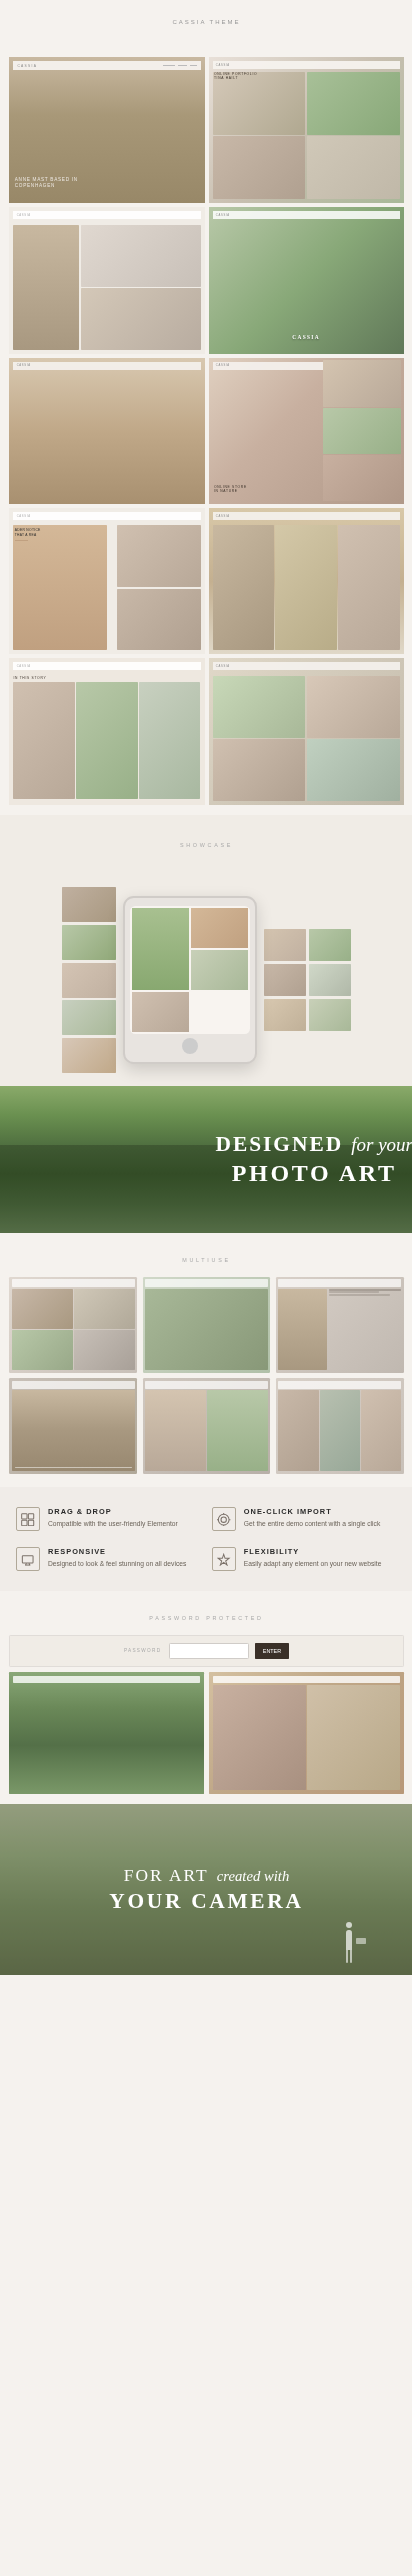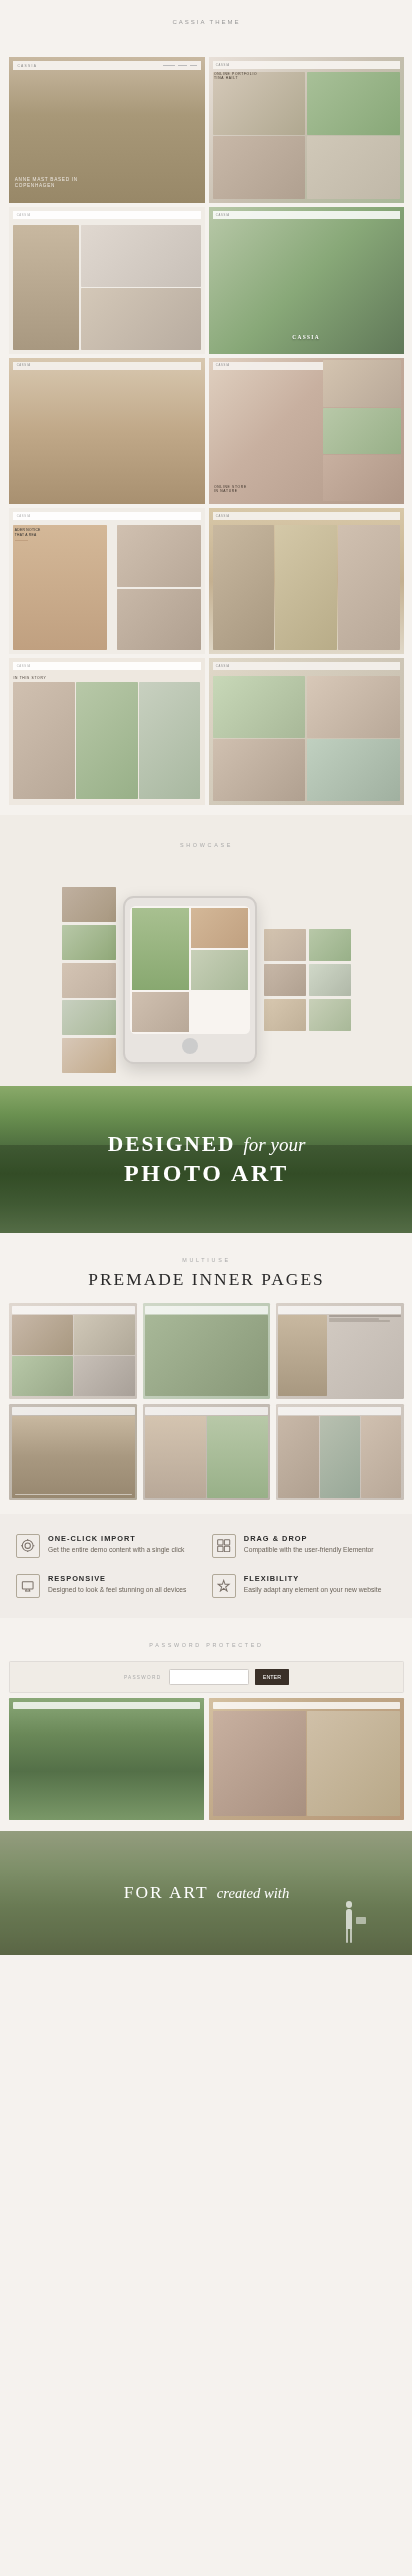--- a/index.html
+++ b/index.html
@@ -175,21 +175,21 @@
     .portfolio-right-thumb:nth-child(6) { background: linear-gradient(135deg, #c8d0b8, #a8b898); }
 
     
     .photo-art-banner {
       width: 100%;
       height: 147px;
       background: linear-gradient(180deg, #90a870 0%, #6a8858 30%, #547048 60%, #809870 100%);
       position: relative;
       display: flex;
       align-items: center;
-      justify-content: center;
+      justify-content: flex-end;
       overflow: hidden;
     }
     .photo-art-banner::before {
       content: '';
       position: absolute;
       inset: 0;
       background: linear-gradient(180deg, #8aaa6a 0%, #6a9050 20%, #507040 40%, #406030 60%, #507040 80%, #6a8858 100%);
     }
     .photo-art-banner::after {
       content: '';
@@ -347,21 +347,21 @@
       font-size: 5.4px;
       font-family: sans-serif;
       display: flex;
       align-items: center;
       border-radius: 0.7px;
     }
 
     
     .bottom-banner {
       width: 100%;
-      height: 124px;
+      height: 171px;
       position: relative;
       overflow: hidden;
       display: flex;
       align-items: center;
       justify-content: center;
     }
     .bottom-banner-bg {
       position: absolute;
       inset: 0;
       background: linear-gradient(180deg, #b8cca8 0%, #98b888 30%, #789868 60%, #607850 100%);
@@ -687,21 +687,20 @@
 <div class="photo-art-banner">
   <div class="banner-text">
     <span class="designed">DESIGNED</span>
     <span class="for-your">for your</span>
     <span class="photo-art">PHOTO ART</span>
   </div>
 </div>
 
 <section class="inner-pages-section">
   <p class="section-label">MULTIUSE</p>
-  <h2 class="section-title">PREMADE INNER PAGES</h2>
 
   <div class="inner-pages-grid">
 
     <div class="inner-page-thumb ip-1">
       <div style="position:absolute;inset:0;display:flex;flex-direction:column;padding:2.7px;gap:1.3px;">
         <div style="height:8px;background:rgba(255,255,255,0.7);border-radius:0.7px;"></div>
         <div style="flex:1;display:grid;grid-template-columns:1fr 1fr;gap:1.3px;">
           <div style="background:linear-gradient(135deg,#c8b8a8,#a89880);border-radius:0.7px;"></div>
           <div style="background:linear-gradient(135deg,#d0c8b8,#b0a898);border-radius:0.7px;"></div>
           <div style="background:linear-gradient(135deg,#b8c8a8,#98a888);border-radius:0.7px;"></div>
@@ -757,46 +756,46 @@
       </div>
     </div>
   </div>
 </section>
 
 <div class="features-section">
 
   <div class="feature-item">
     <div class="feature-icon">
       <svg width="13.4" height="13.4" viewBox="0 0 20 20" fill="none">
+        <rect x="1" y="1" width="8" height="8" stroke="#7a7068" stroke-width="1.5" rx="1"></rect>
+        <rect x="11" y="1" width="8" height="8" stroke="#7a7068" stroke-width="1.5" rx="1"></rect>
+        <rect x="1" y="11" width="8" height="8" stroke="#7a7068" stroke-width="1.5" rx="1"></rect>
+        <rect x="11" y="11" width="8" height="8" stroke="#7a7068" stroke-width="1.5" rx="1"></rect>
+      </svg>
+    </div>
+    <div class="feature-text">
+      <div class="feature-title">DRAG &amp; DROP</div>
+      <div class="feature-desc">Compatible with the user-friendly Elementor</div>
+    </div>
+  </div>
+
+  <div class="feature-item">
+    <div class="feature-icon">
+      <svg width="13.4" height="13.4" viewBox="0 0 20 20" fill="none">
         <circle cx="10" cy="10" r="8" stroke="#7a7068" stroke-width="1.5"></circle>
         <circle cx="10" cy="10" r="4" stroke="#7a7068" stroke-width="1.5"></circle>
         <line x1="10" y1="2" x2="10" y2="0" stroke="#7a7068" stroke-width="1.5"></line>
         <line x1="10" y1="20" x2="10" y2="18" stroke="#7a7068" stroke-width="1.5"></line>
         <line x1="18" y1="10" x2="20" y2="10" stroke="#7a7068" stroke-width="1.5"></line>
         <line x1="0" y1="10" x2="2" y2="10" stroke="#7a7068" stroke-width="1.5"></line>
       </svg>
     </div>
     <div class="feature-text">
       <div class="feature-title">ONE-CLICK IMPORT</div>
       <div class="feature-desc">Get the entire demo content with a single click</div>
-    </div>
-  </div>
-
-  <div class="feature-item">
-    <div class="feature-icon">
-      <svg width="13.4" height="13.4" viewBox="0 0 20 20" fill="none">
-        <rect x="1" y="1" width="8" height="8" stroke="#7a7068" stroke-width="1.5" rx="1"></rect>
-        <rect x="11" y="1" width="8" height="8" stroke="#7a7068" stroke-width="1.5" rx="1"></rect>
-        <rect x="1" y="11" width="8" height="8" stroke="#7a7068" stroke-width="1.5" rx="1"></rect>
-        <rect x="11" y="11" width="8" height="8" stroke="#7a7068" stroke-width="1.5" rx="1"></rect>
-      </svg>
-    </div>
-    <div class="feature-text">
-      <div class="feature-title">DRAG &amp; DROP</div>
-      <div class="feature-desc">Compatible with the user-friendly Elementor</div>
     </div>
   </div>
 
   <div class="feature-item">
     <div class="feature-icon">
       <svg width="13.4" height="13.4" viewBox="0 0 20 20" fill="none">
         <rect x="2" y="4" width="16" height="11" rx="1" stroke="#7a7068" stroke-width="1.5"></rect>
         <line x1="8" y1="15" x2="7" y2="18" stroke="#7a7068" stroke-width="1.5"></line>
         <line x1="12" y1="15" x2="13" y2="18" stroke="#7a7068" stroke-width="1.5"></line>
         <line x1="6" y1="18" x2="14" y2="18" stroke="#7a7068" stroke-width="1.5"></line>
@@ -850,20 +849,21 @@
     </div>
   </div>
 </section>
 
 <div class="bottom-banner">
   <div class="bottom-banner-bg"></div>
   <div class="bottom-banner-overlay"></div>
   <div class="bottom-banner-text">
     <span class="for-art">FOR ART</span>
     <span class="created-with">created with</span>
+    <span class="your-camera">YOUR CAMERA</span>
   </div>
 
   <div class="bottom-figure">
     <div class="figure-head"></div>
     <div style="position:relative;">
       <div class="figure-body"></div>
       <div class="figure-camera"></div>
     </div>
     <div class="figure-legs">
       <div class="figure-leg"></div>

